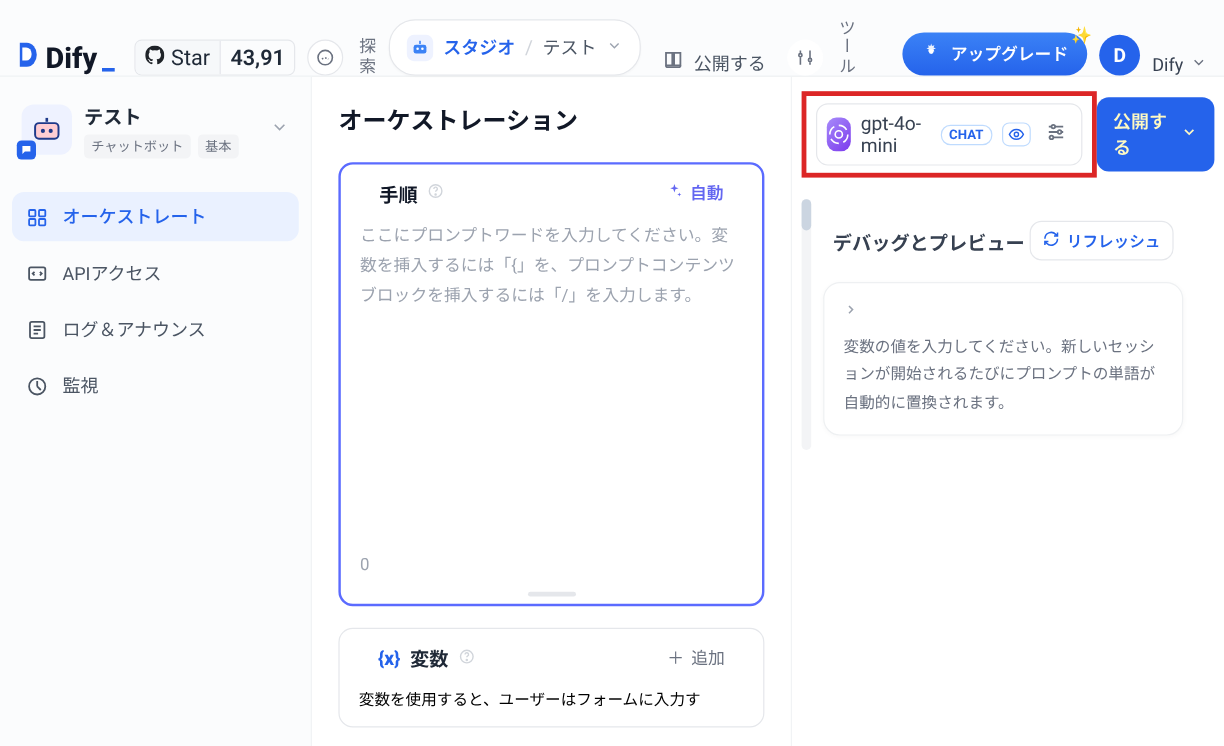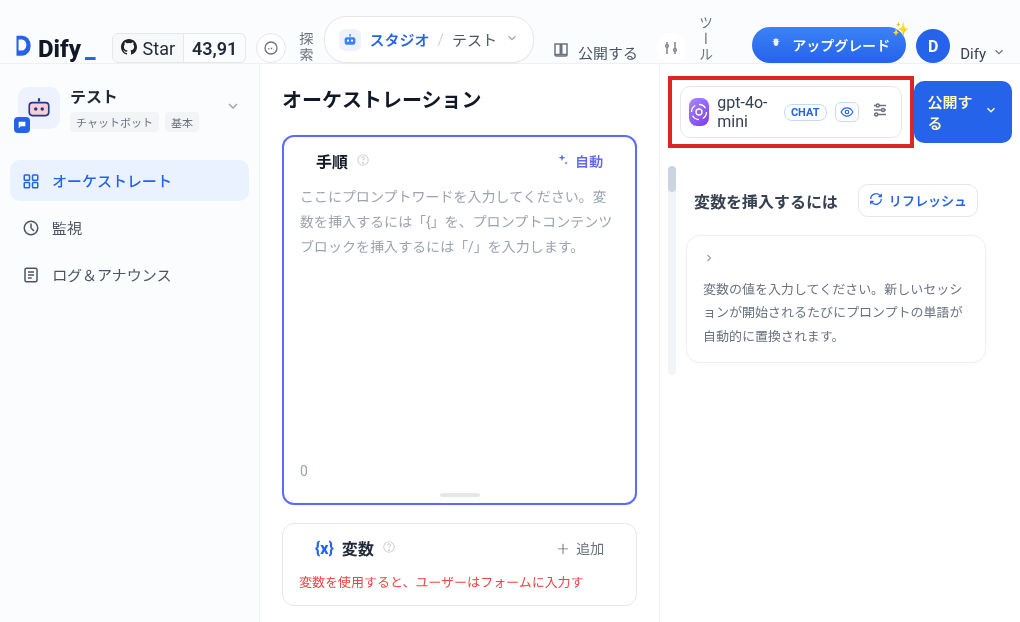--- a/index.html
+++ b/index.html
@@ -194,21 +194,21 @@
       min-height: 260px;
       color:#9ca3af; font-size:14px; line-height:1.8;
     }
     .prompt-footer { padding: 6px 16px 14px 16px; display:flex; align-items:center; }
     .prompt-footer .count { color:#9ca3af; font-size:14px; }
     .prompt-grip { display:flex; justify-content:center; padding-bottom:6px; }
     .prompt-grip .bar { width:40px; height:4px; background:#e5e7eb; border-radius:2px; }
     .vars-head .left { display:flex; align-items:center; gap:8px; font-weight:700; font-size:16px; }
     .vars-head .left .xicon { color:#2563eb; font-weight:800; }
     .vars-head .add { display:flex; align-items:center; gap:6px; color:#6b7280; font-size:14px; }
-    .vars-body { padding: 0 16px 14px 16px; color:#ef4444; font-size:13px; }
+    .vars-body { padding: 0 16px 14px 16px; color:#000000; font-size:13px; }
 
     
     .right { width:340px; padding: 4px; display:flex; position:relative; }
     .right-scroll-gutter { width:16px; background:#fff; position:relative; }
     .right-scroll-gutter .track { position:absolute; left:4px; top:2px; width:8px; height:100%; background:#f3f4f6; border-radius:4px; }
     .right-scroll-gutter .thumb { position:absolute; left:4px; top:2px; width:8px; height:26px; background:#cbd5e1; border-radius:4px; }
     .right-content { flex:1; padding: 10px 10px 10px 6px; display:flex; flex-direction:column; gap:12px; }
     .debug-head { display:flex; align-items:center; justify-content:space-between; padding: 10px 8px 6px 8px; }
     .debug-title { font-weight:700; font-size:16px; color:#374151; }
     .refresh-btn {
@@ -360,33 +360,40 @@
         <svg viewBox="0 0 24 24" fill="none" stroke="currentColor" stroke-width="2">
             <rect x="3" y="4" width="7" height="7" rx="1"></rect>
             <rect x="14" y="4" width="7" height="7" rx="1"></rect>
             <rect x="3" y="14" width="7" height="7" rx="1"></rect>
             <rect x="14" y="14" width="7" height="7" rx="1"></rect>
           </svg>
         <span>オーケストレート</span>
       </div>
       <div class="nav-item">
         <svg viewBox="0 0 24 24" fill="none" stroke="currentColor" stroke-width="2">
-            <circle cx="12" cy="12" r="9"></circle>
-            <path d="M12 12 L12 6 M12 12 L16 16"></path>
-          </svg>
-        <span>監視</span>
+            <rect x="3" y="5" width="18" height="14" rx="2"></rect>
+            <path d="M9 10l-2 2 2 2M15 10l2 2-2 2"></path>
+          </svg>
+        <span>APIアクセス</span>
       </div>
       <div class="nav-item">
         <svg viewBox="0 0 24 24" fill="none" stroke="currentColor" stroke-width="2">
             <rect x="4" y="3" width="16" height="18" rx="2"></rect>
             <line x1="8" y1="8" x2="16" y2="8"></line>
             <line x1="8" y1="12" x2="16" y2="12"></line>
             <line x1="8" y1="16" x2="13" y2="16"></line>
           </svg>
         <span>ログ＆アナウンス</span>
+      </div>
+      <div class="nav-item">
+        <svg viewBox="0 0 24 24" fill="none" stroke="currentColor" stroke-width="2">
+            <circle cx="12" cy="12" r="9"></circle>
+            <path d="M12 12 L12 6 M12 12 L16 16"></path>
+          </svg>
+        <span>監視</span>
       </div>
     </nav>
   </aside>
 
   <div class="main">
     <div class="orch">
       <div class="orch-title">オーケストレーション</div>
 
       <div class="card prompt">
         <div class="card-head">
@@ -482,21 +489,21 @@
         </div>
       </div>
 
       <div class="right">
         <div class="right-scroll-gutter">
           <div class="track"></div>
             <div class="thumb"></div>
         </div>
         <div class="right-content">
           <div class="debug-head">
-            <div class="debug-title">変数を挿入するには</div>
+            <div class="debug-title">デバッグとプレビュー</div>
             <div class="refresh-btn">
               <span>
                 <svg width="14" height="14" viewBox="0 0 24 24" fill="none" stroke="currentColor" stroke-width="2.2">
                     <path d="M3 12a9 9 0 0 1 15.5-6.3L21 8M21 3v5h-5M21 12a9 9 0 0 1-15.5 6.3L3 16M3 21v-5h5"></path>
                   </svg>
               </span>
               <span>リフレッシュ</span>
             </div>
           </div>
           <div class="info-card">

